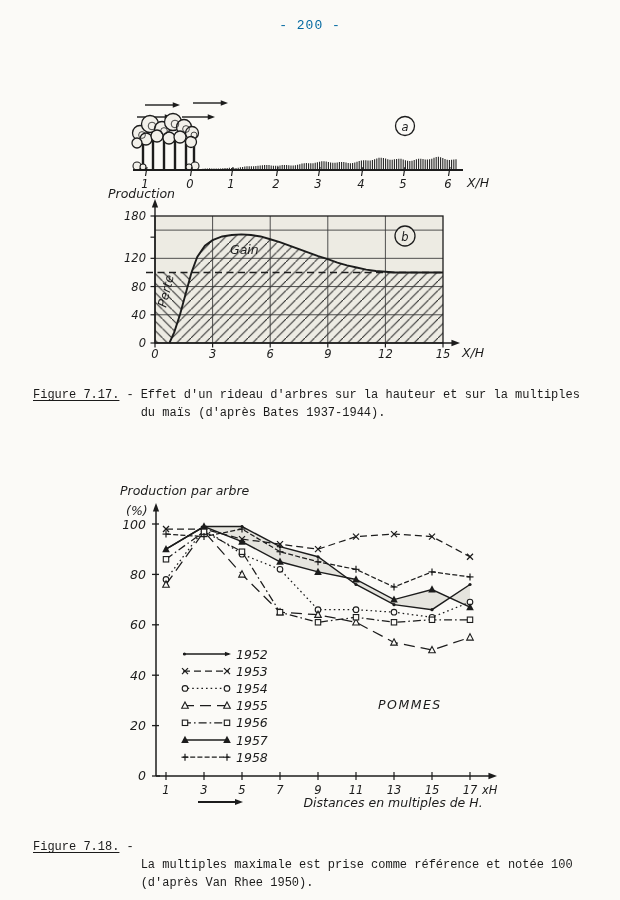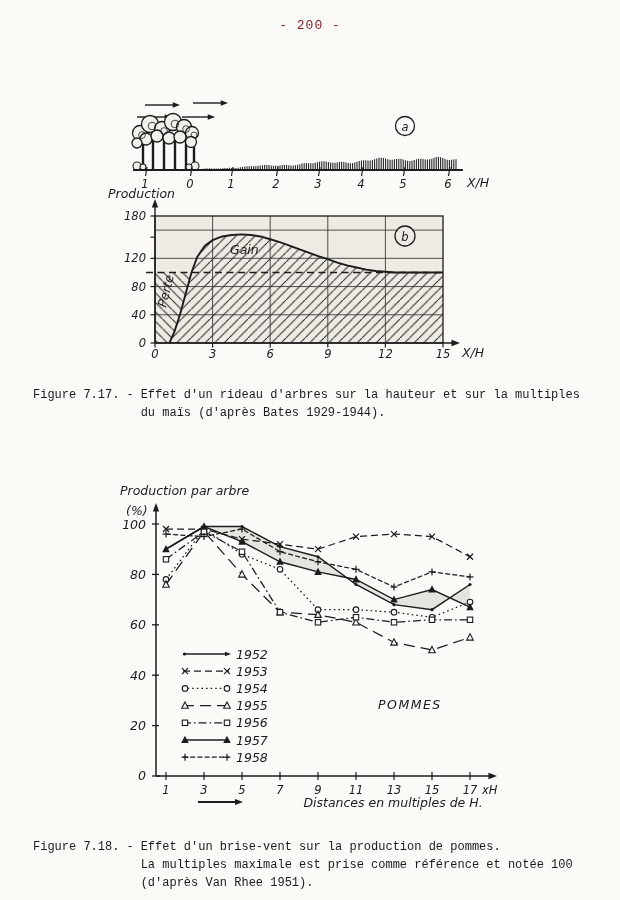--- a/index.html
+++ b/index.html
@@ -1,28 +1,28 @@
 <!DOCTYPE html>
 <html><head>
 <meta charset="utf-8">
 <style>
   html,body{margin:0;padding:0;background:#e8e8e8;}
   .page{position:relative;width:620px;height:900px;background:#fbfaf7;overflow:hidden;
         font-family:"Liberation Sans",sans-serif;color:#1c1c1c;}
   .pagenum{position:absolute;top:18px;left:0;right:0;text-align:center;
-           font:13px "Liberation Mono",monospace;letter-spacing:1px;color:#7f1d1d;}
+           font:13px "Liberation Mono",monospace;letter-spacing:1px;color:#0369a1;}
   svg{position:absolute;overflow:visible;}
   #fig-a{left:85px;top:80px;}
   #fig-b{left:58px;top:186px;}
   #fig-c{left:98px;top:482px;}
   .caption{position:absolute;display:flex;white-space:nowrap;
            font:12px "Liberation Mono",monospace;color:#1b1b1b;line-height:1.5;}
   #cap17{left:33px;top:374px;}
   #cap18{left:33px;top:826px;}
-  .cap-label .u{text-underline-offset:2px;}
+  .cap-label .u{text-decoration:underline;text-underline-offset:2px;}
   .sep{padding:0 7px;}
   text.hl{font:italic 11.5px "DejaVu Sans",sans-serif;fill:#1c1c1c;}
   text.hl2{font:italic 12.5px "DejaVu Sans",sans-serif;fill:#1c1c1c;}
   text.hlb{font:italic 12.5px "DejaVu Sans",sans-serif;fill:#1c1c1c;letter-spacing:1.5px;}
 </style>
 </head>
 <body>
 
 <div class="page">
 
@@ -270,21 +270,21 @@
       <text x="172" y="68" class="hl2" text-anchor="start">Gain</text>
       <text x="108" y="122" class="hl2" text-anchor="start" transform="rotate(-76 108 122)">Perte</text>
       <g>
         <circle cx="347" cy="50" r="10" fill="#edebe3" stroke="#1c1c1c" stroke-width="1.3"></circle>
         <text x="347" y="54.5" class="hl" text-anchor="middle">b</text>
       </g>
     </svg>
 
   <p class="caption" id="cap17">
     <span class="cap-label"><span class="u">Figure 7.17.</span><span class="sep">-</span></span>
-    <span class="cap-lines" id="cap17-lines"><span>Effet d'un rideau d'arbres sur la hauteur et sur la multiples</span><br><span>du maïs (d'après Bates 1929-1944).</span></span>
+    <span class="cap-lines" id="cap17-lines"><span>Effet d'un rideau d'arbres sur la hauteur et sur la multiples</span><br><span>du maïs (d'après Bates 1937-1944).</span></span>
   </p>
 
   <svg id="fig-c" width="440" height="340" viewBox="0 0 440 340">
       <polygon points="68,67.19999999999999 106,44.52000000000001 144,44.52000000000001 182,64.68 220,74.75999999999999 258,102.47999999999999 296,122.63999999999999 334,127.68 372,102.47999999999999 372,125.16 334,107.52000000000001 296,117.6 258,97.44 220,89.88 182,79.80000000000001 144,59.639999999999986 106,44.52000000000001 68,67.19999999999999" fill="#cfcec6" opacity="0.5"></polygon>
       <line x1="58" y1="294" x2="58" y2="24" stroke="#1c1c1c" stroke-width="1.5"></line>
       <polygon points="58,21 54.85,29.549999999999997 61.15,29.549999999999997" fill="#1c1c1c"></polygon>
       <line x1="58" y1="294" x2="396" y2="294" stroke="#1c1c1c" stroke-width="1.5"></line>
       <polygon points="399,294 390.45,290.85 390.45,297.15" fill="#1c1c1c"></polygon>
       <g>
         <text x="48" y="298" class="hl2" text-anchor="end">0</text>
@@ -458,16 +458,16 @@
         <line x1="83.5" y1="275.2" x2="90.5" y2="275.2" stroke="#1c1c1c" stroke-width="1.2"></line>
         <line x1="129" y1="271.7" x2="129" y2="278.7" stroke="#1c1c1c" stroke-width="1.2"></line>
         <line x1="125.5" y1="275.2" x2="132.5" y2="275.2" stroke="#1c1c1c" stroke-width="1.2"></line>
         <text x="138" y="279.7" class="hl2" text-anchor="start">1958</text>
       </g>
       <text x="280" y="227" class="hlb" text-anchor="start">POMMES</text>
     </svg>
 
   <p class="caption" id="cap18">
     <span class="cap-label"><span class="u">Figure 7.18.</span><span class="sep">-</span></span>
-    <span class="cap-lines" id="cap18-lines"><span>Effet d'un brise-vent sur la production de pommes.</span><br><span>La multiples maximale est prise comme référence et notée 100</span><br><span>(d'après Van Rhee 1951).</span></span>
+    <span class="cap-lines" id="cap18-lines"><br><span>La multiples maximale est prise comme référence et notée 100</span><br><span>(d'après Van Rhee 1950).</span></span>
   </p>
 
 </div>
 
 </body></html>

